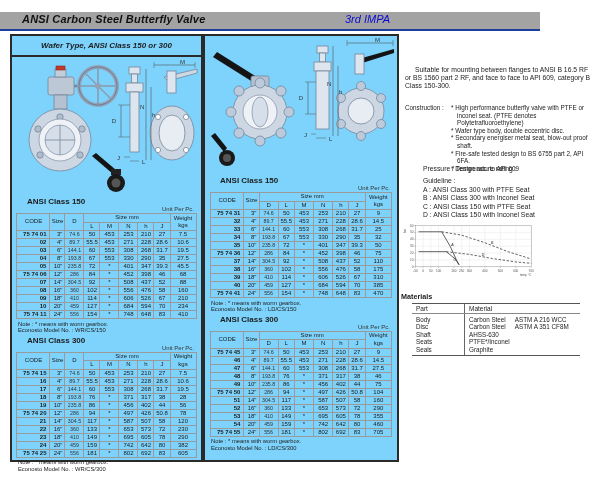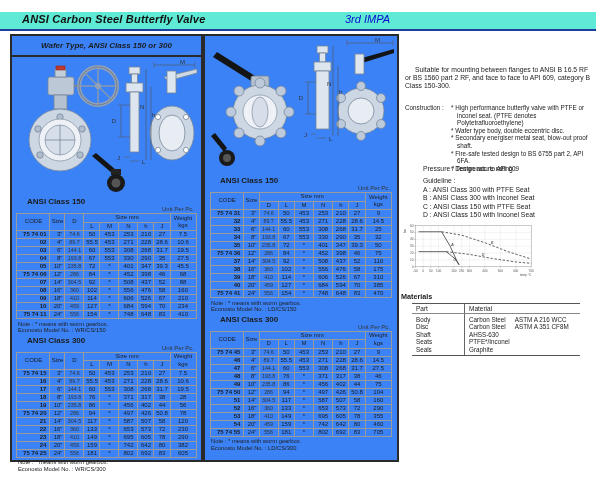--- a/index.html
+++ b/index.html
@@ -1,28 +1,28 @@
 <!DOCTYPE html>
 <html><head>
 <meta charset="utf-8">
 <style>
   html,body { margin:0; padding:0; background:#e9e9e9; }
   .page { position:relative; width:600px; height:485px; background:#ffffff;
           font-family:"Liberation Sans", sans-serif; color:#1c1c1c; overflow:hidden; }
 
   
-  .header-bar { position:absolute; left:0; top:12px; width:596px; height:17px;
-                background:#5eead4; border-bottom:2px solid #1c3f9e; }
+  .header-bar { position:absolute; left:0; top:12px; width:540px; height:17px;
+                background:#a3a3a3; border-bottom:2px solid #1c3f9e; }
   .header-title { position:absolute; left:22px; top:1px; font-size:11px; font-weight:bold;
                   font-style:italic; color:#111; letter-spacing:0.2px; }
   .header-edition { position:absolute; left:345px; top:1px; font-size:11px; font-weight:normal;
                     font-style:italic; color:#0b0bd0; }
 
   
-  .panel { position:absolute; top:34px; height:424px; border:2px solid #2a2a2a; background:#3b82f6; }
+  .panel { position:absolute; top:34px; height:424px; border:2px solid #2a2a2a; background:#7dd3fc; }
   .panel.left  { left:10px;  width:189px; }
   .panel.right { left:203px; width:192px; }
   .panel-title { height:19px; border-bottom:2px solid #2a2a2a; display:flex; align-items:center;
                  justify-content:center; font-size:8px; font-weight:bold; font-style:italic; }
   .figure-box { height:138px; position:relative; }
   .figure-box svg { display:block; }
 
   .class-head { font-size:8px; font-weight:bold; padding:2px 15px 0; }
   .unit { text-align:right; font-size:6px; color:#333; padding:0 7px 1px; }
 

